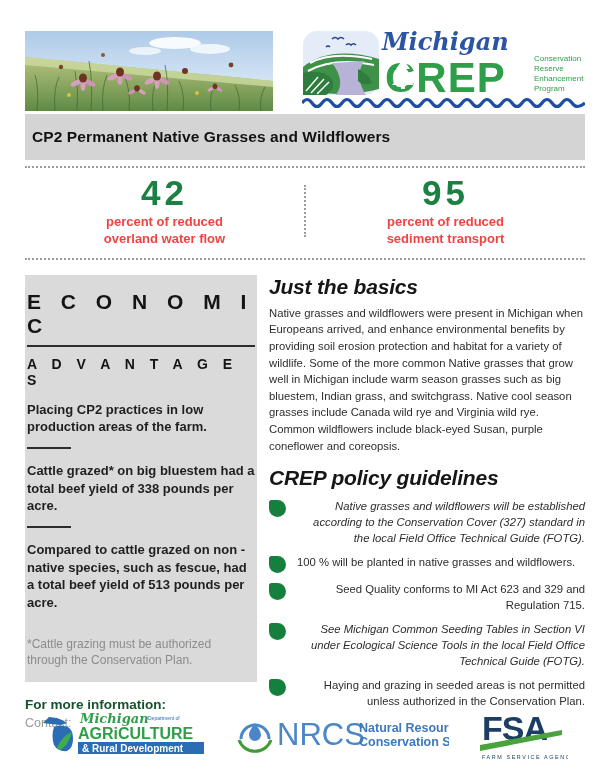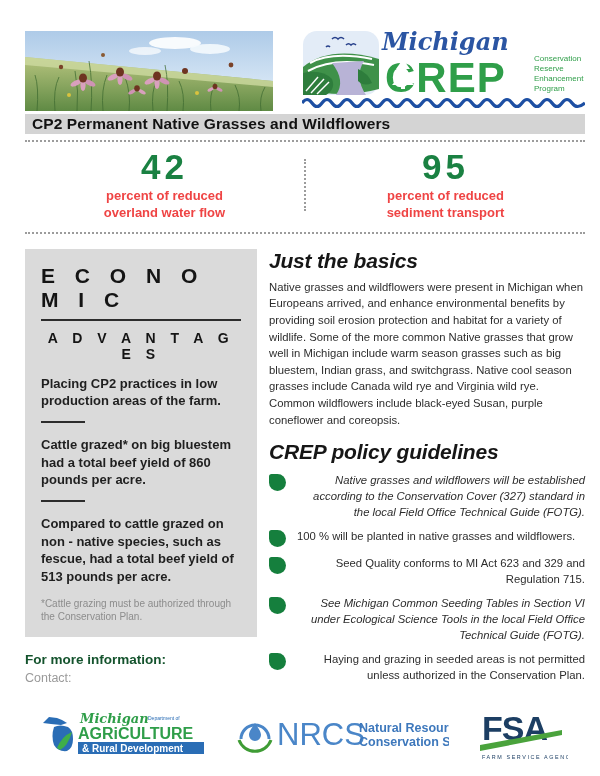--- a/index.html
+++ b/index.html
@@ -7,40 +7,40 @@
   body { width:600px; height:776px; font-family:"Liberation Sans", sans-serif; color:#222; }
   .page { position:relative; width:600px; height:776px; overflow:hidden; background:#fff; }
   .inner { margin-left:25px; width:560px; }
 
   
   .header { display:flex; margin-top:29px; height:82px; }
   .photo { width:248px; height:80px; margin-top:2px; }
   .crep-logo { margin-left:auto; width:283px; height:82px; }
 
   
-  .title-bar { margin-top:3px; height:20px; background:#d4d4d4; display:flex; align-items:center; }
+  .title-bar { margin-top:3px; height:46px; background:#d4d4d4; display:flex; align-items:center; }
   .title-bar span { font-size:15.5px; font-weight:bold; color:#121212; padding-left:7px; letter-spacing:0.1px; }
 
   
   .stats { margin-top:6px; display:flex; border-top:2px dotted #9c9c9c; border-bottom:2px dotted #9c9c9c; padding:7px 0 10px; }
   .stat { flex:1; text-align:center; }
   .stat-value { font-size:35px; font-weight:bold; letter-spacing:4px; color:#1a8142; line-height:1.0; }
   .stat-label { margin-top:4px; font-size:13px; font-weight:bold; color:#ef4444; line-height:1.3; }
   .stat-divider { width:0; border-left:2px dotted #9c9c9c; align-self:center; height:52px; }
 
   
   .main { display:flex; margin-top:15px; align-items:flex-start; }
   .left-col { width:232px; flex-shrink:0; }
-  .econ-box { background:#dadada; padding:15px 16px 14px; }
+  .econ-box { background:#dadada; padding:15px 2px 14px; }
   .econ-title { font-size:21px; font-weight:bold; color:#141414; letter-spacing:7px; }
   .econ-rule { border:none; border-top:2px solid #2c2c2c; margin:7px 0 9px; }
-  .econ-sub { font-size:14px; font-weight:bold; color:#141414; letter-spacing:5.5px;text-align:center; }
+  .econ-sub { font-size:14px; font-weight:bold; color:#141414; letter-spacing:5.5px; }
   .econ-item { margin-top:13px; font-size:13px; font-weight:bold; color:#1f1f1f; line-height:1.36; }
   .econ-sep { border:none; border-top:2px solid #2c2c2c; width:44px; margin:11px 0 0 0; }
-  .econ-note { margin-top:11px; font-size:10px; color:#8c8c8c; line-height:1.32; }
+  .econ-note { margin-top:25px; font-size:12px; color:#8c8c8c; line-height:1.32; }
   .more-info { margin-top:15px; }
   .more-info-label { font-size:13.5px; font-weight:bold; color:#14532d; }
   .contact-label { margin-top:4px; font-size:12.5px; color:#9a9a9a; }
 
   .right-col { margin-left:12px; width:316px; }
   .section-heading { font-size:21px; font-weight:bold; font-style:italic; color:#161616; letter-spacing:-0.2px; }
   .basics-body { margin-top:6px; font-size:11.3px; line-height:1.47; color:#2d2d2d; }
   .guidelines-heading { margin-top:12px; }
   .guideline-list { list-style:none; margin-top:8px;text-align:right; }
   .guideline-item { display:flex; margin-bottom:8px; }
@@ -196,21 +196,21 @@
 
     <div class="main">
 
       <div class="left-col">
         <div class="econ-box">
           <div class="econ-title">E C O N O M I C</div>
           <hr class="econ-rule">
           <div class="econ-sub">A D V A N T A G E S</div>
           <p class="econ-item">Placing CP2 practices in low production areas of the farm.</p>
           <hr class="econ-sep">
-          <p class="econ-item">Cattle grazed* on big bluestem had a total beef yield of 860 pounds per acre.</p>
+          <p class="econ-item">Cattle grazed* on big bluestem had a total beef yield of 338 pounds per acre.</p>
           <hr class="econ-sep">
           <p class="econ-item">Compared to cattle grazed on non - native species, such as fescue, had a total beef yield of 513 pounds per acre.</p>
           <p class="econ-note">*Cattle grazing must be authorized through the Conservation Plan.</p>
         </div>
         <div class="more-info">
           <div class="more-info-label">For more information:</div>
           <div class="contact-label">Contact:</div>
         </div>
       </div>
 

